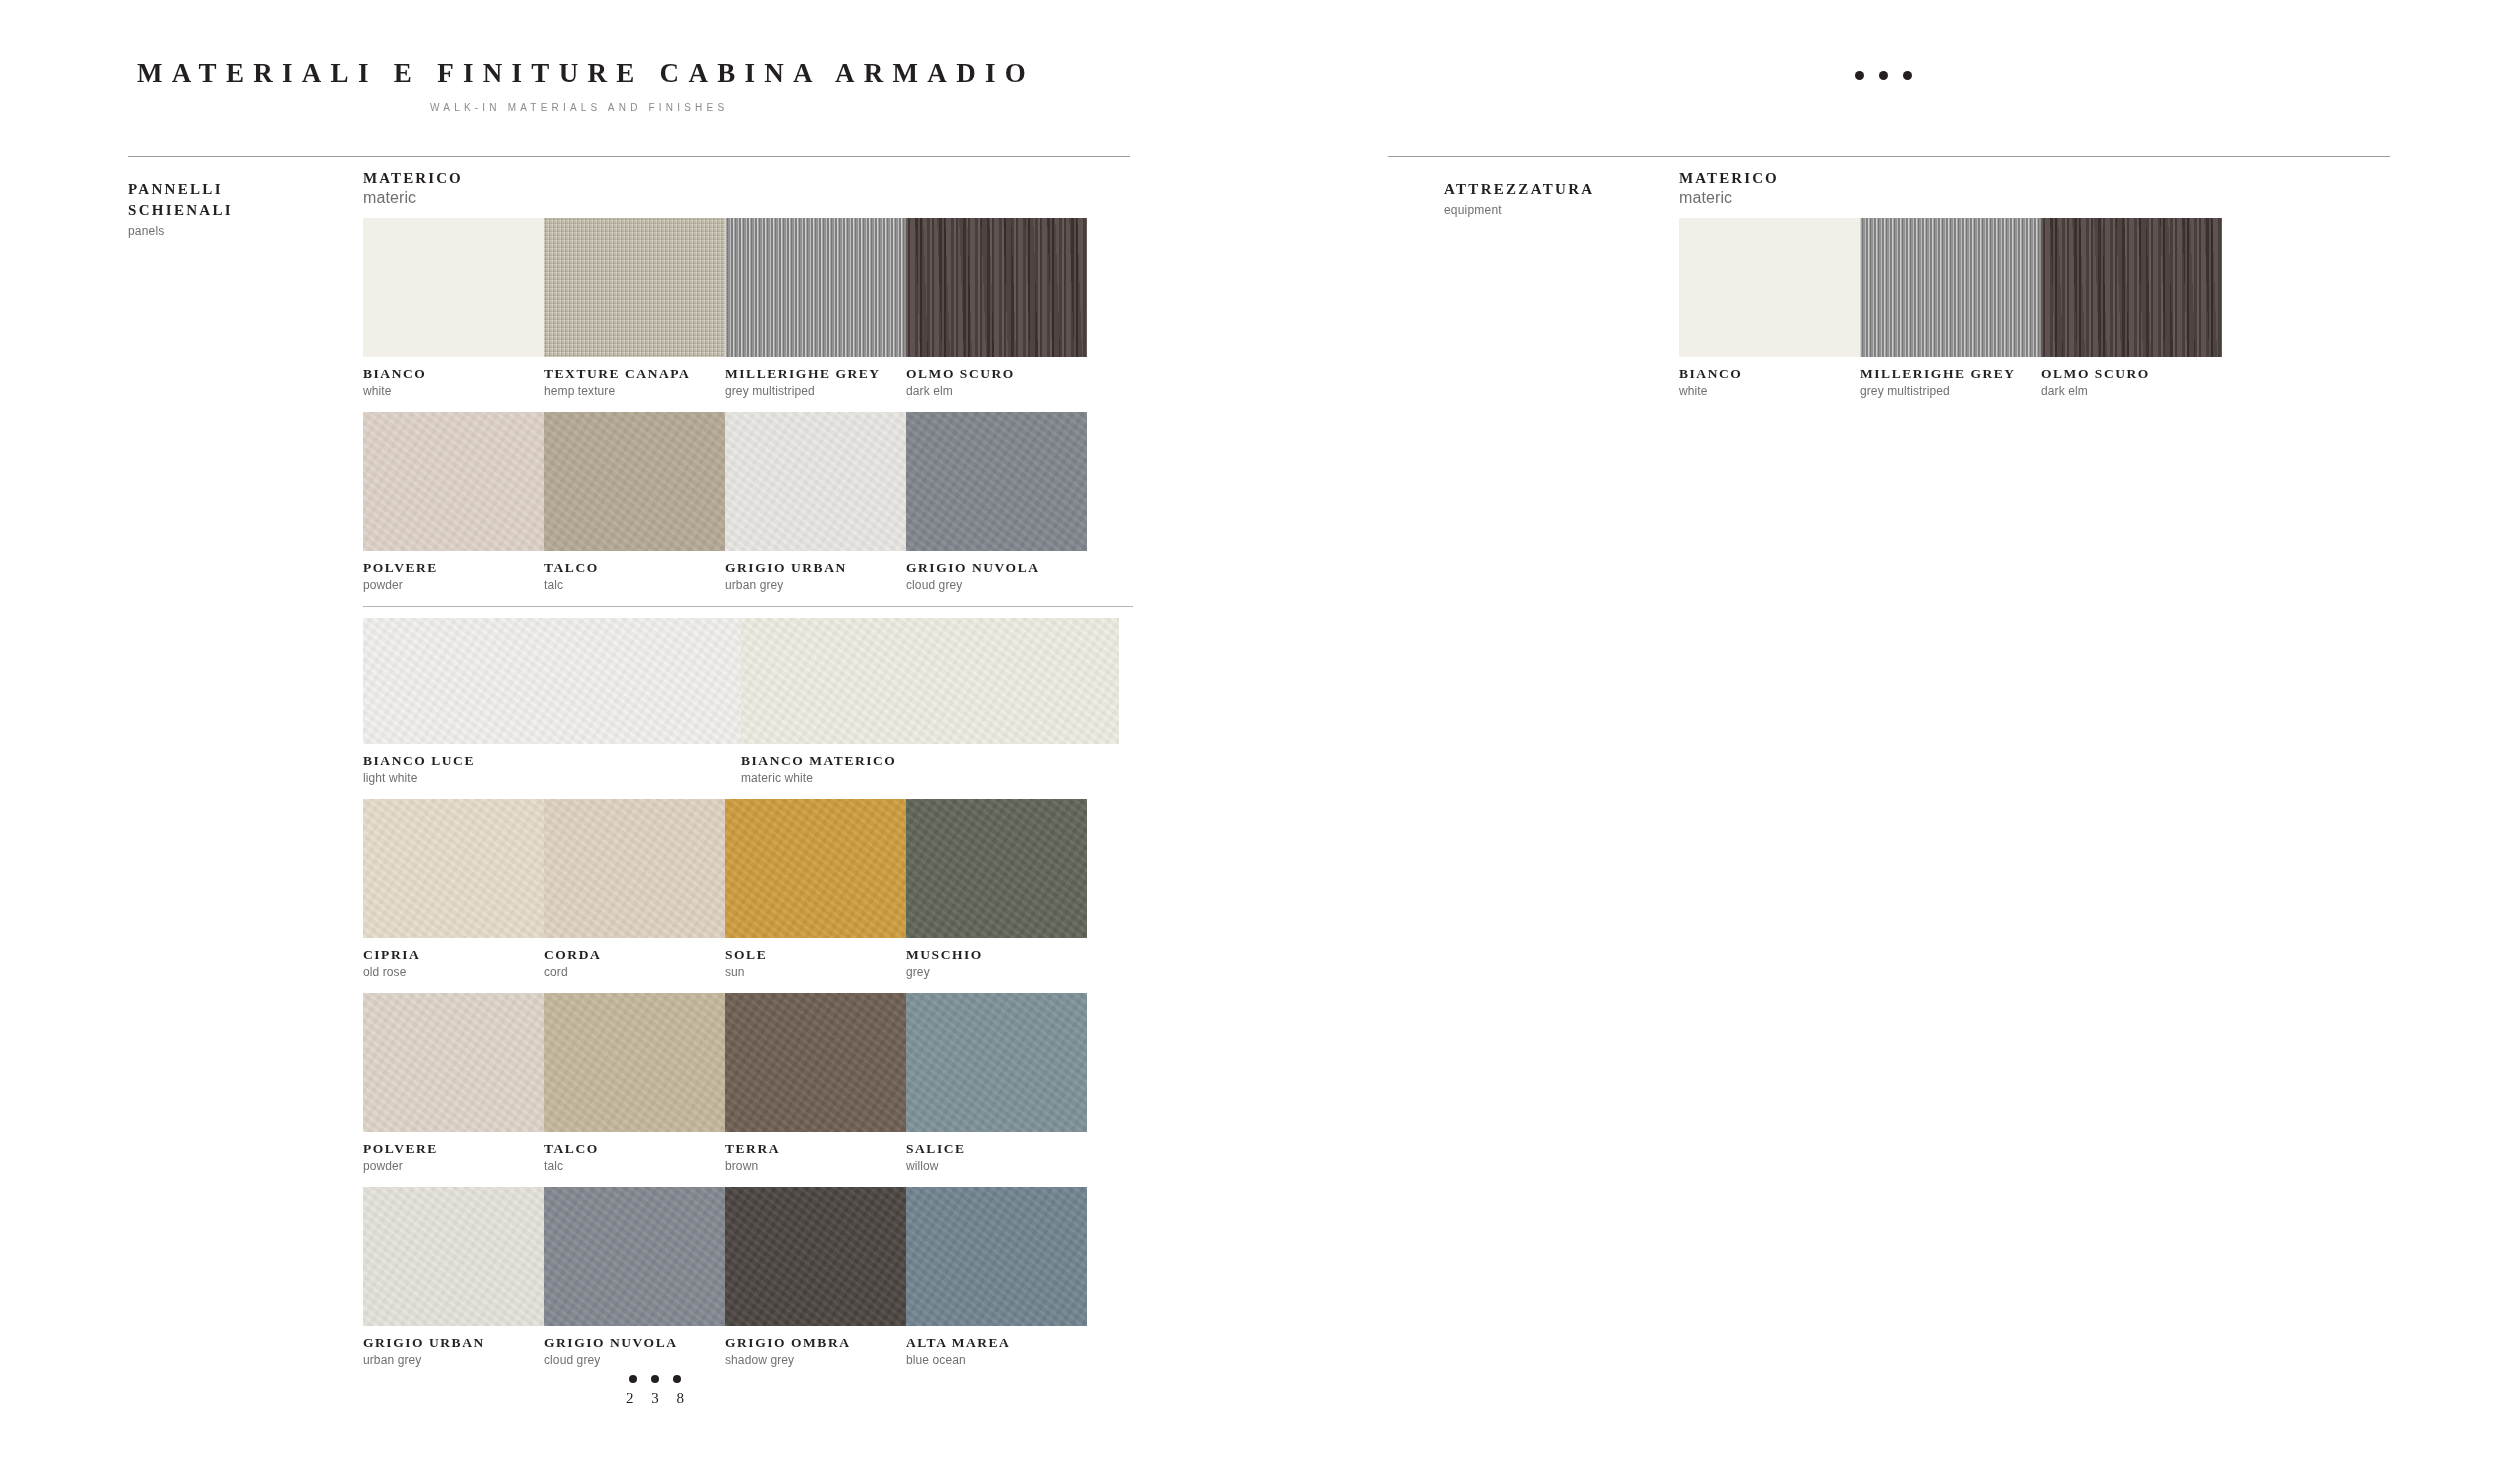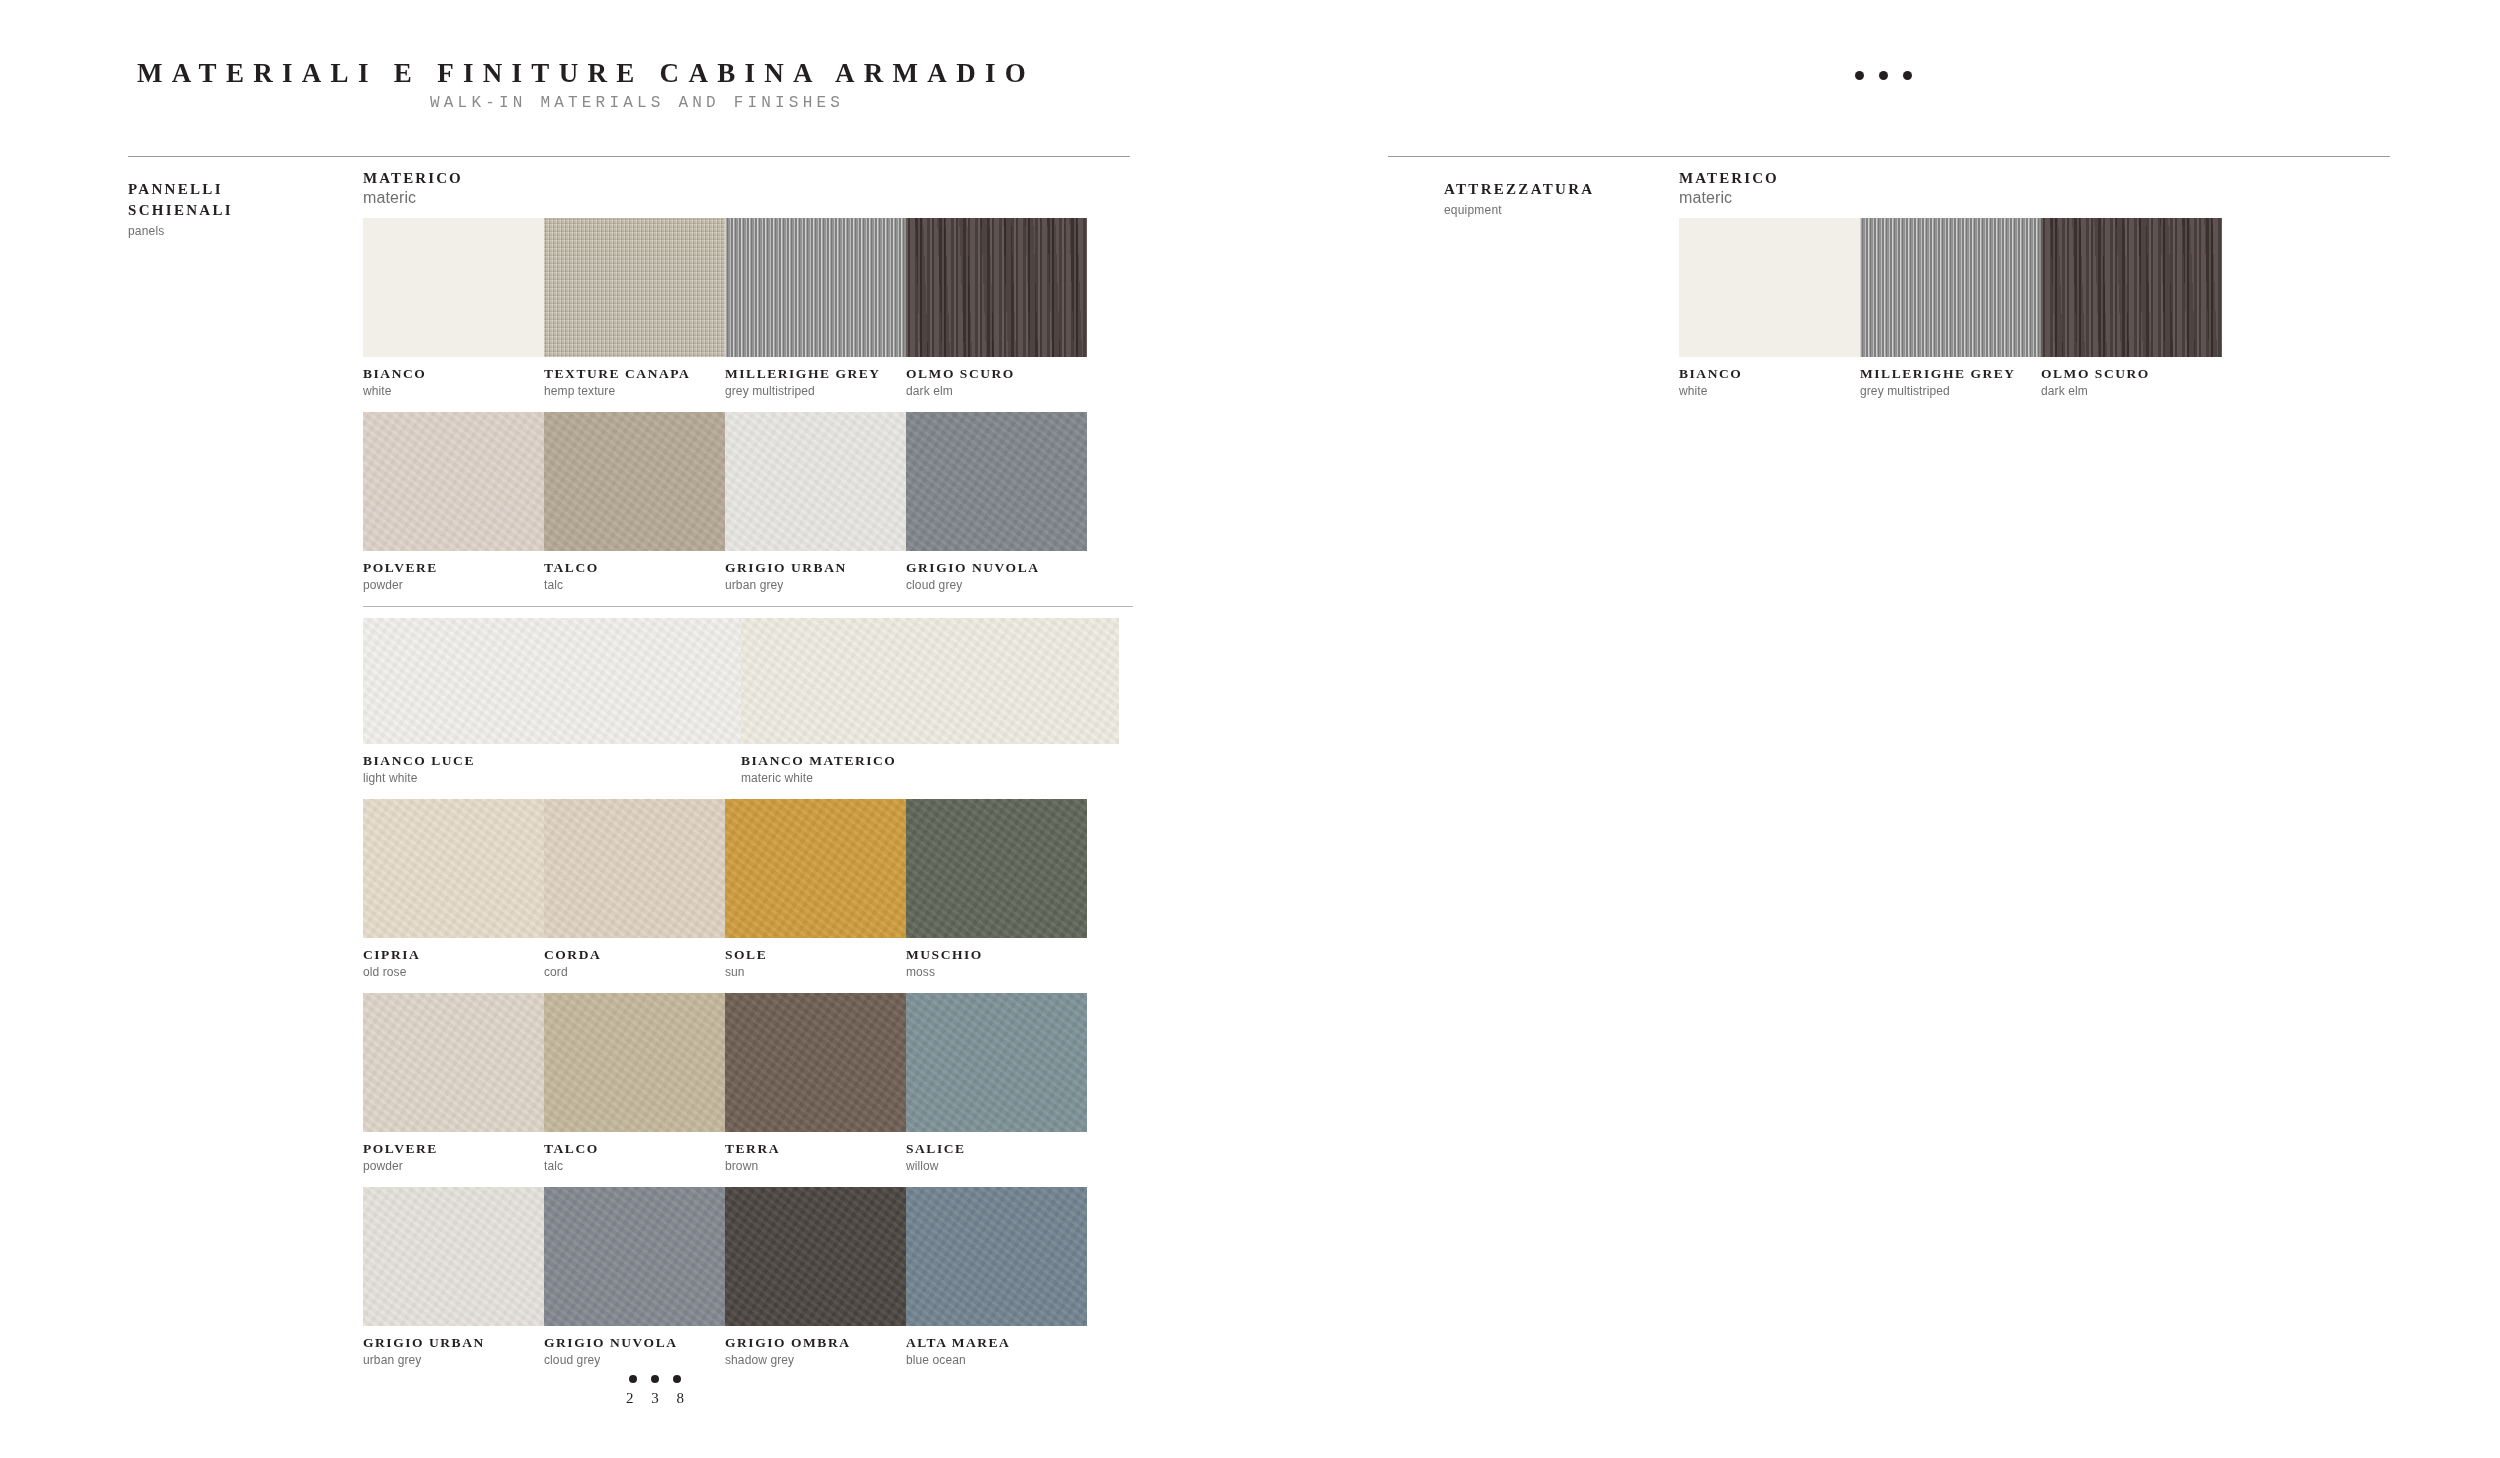--- a/index.html
+++ b/index.html
@@ -30,23 +30,23 @@
     font-family: "Liberation Serif", serif;
     font-weight: bold;
     font-size: 27px;
     letter-spacing: 9.3px;
     color: #231f20;
     white-space: nowrap;
   }
   .doc-subtitle {
     position: absolute;
     left: 430px;
-    top: 94px;
-    font-family: Liberation Mono, monospace;
-    font-size: 16px;
+    top: 102px;
+    font-family: Liberation Sans, sans-serif;
+    font-size: 10px;
     letter-spacing: 4.2px;
     color: #8a8a8a;
     white-space: nowrap;
   }
   .header-dots {
     position: absolute;
     left: 1855px;
     top: 71px;
     display: flex;
     gap: 15px;
@@ -325,21 +325,21 @@
             <div class="swatch-sub">cord</div>
           </div>
           <div class="swatch-cell">
             <div class="swatch-chip tex-matte" style="background-color: rgb(206, 156, 60);"></div>
             <div class="swatch-name">SOLE</div>
             <div class="swatch-sub">sun</div>
           </div>
           <div class="swatch-cell">
             <div class="swatch-chip tex-matte" style="background-color: rgb(94, 101, 87);"></div>
             <div class="swatch-name">MUSCHIO</div>
-            <div class="swatch-sub">moss</div>
+            <div class="swatch-sub">grey</div>
           </div>
         </div>
         <div class="swatch-row" style="margin-top: 14px;">
           <div class="swatch-cell">
             <div class="swatch-chip tex-matte" style="background-color: rgb(222, 212, 201);"></div>
             <div class="swatch-name">POLVERE</div>
             <div class="swatch-sub">powder</div>
           </div>
           <div class="swatch-cell">
             <div class="swatch-chip tex-matte" style="background-color: rgb(196, 183, 156);"></div>

